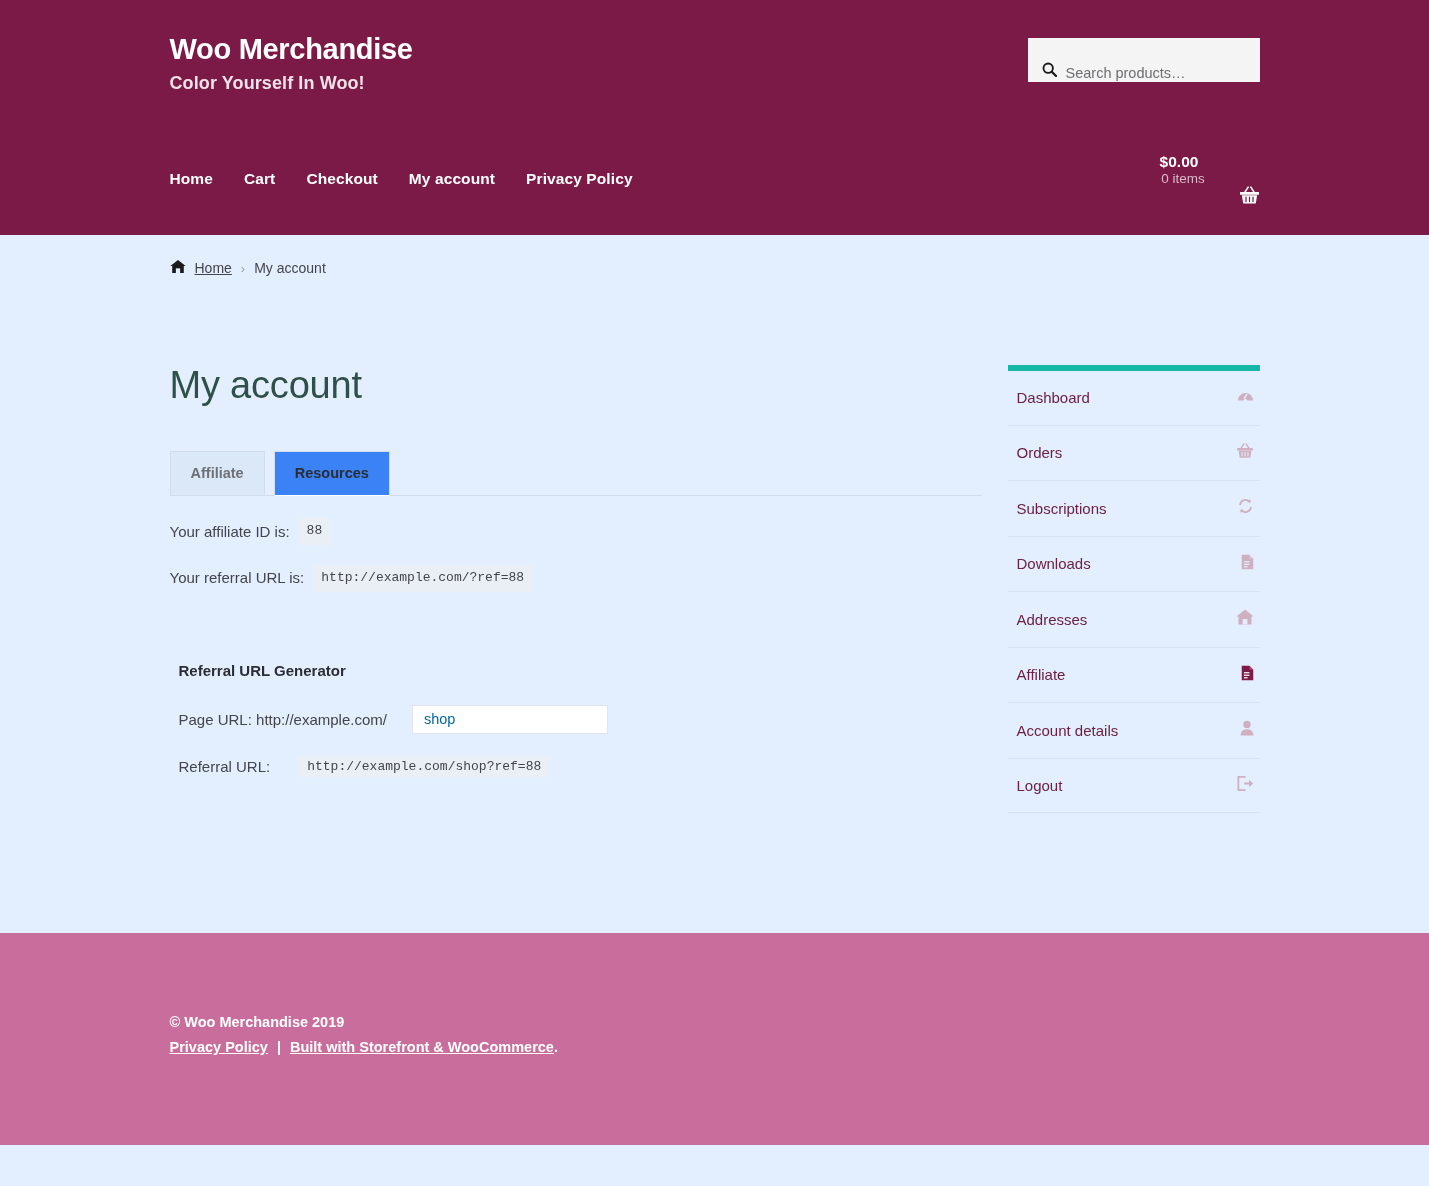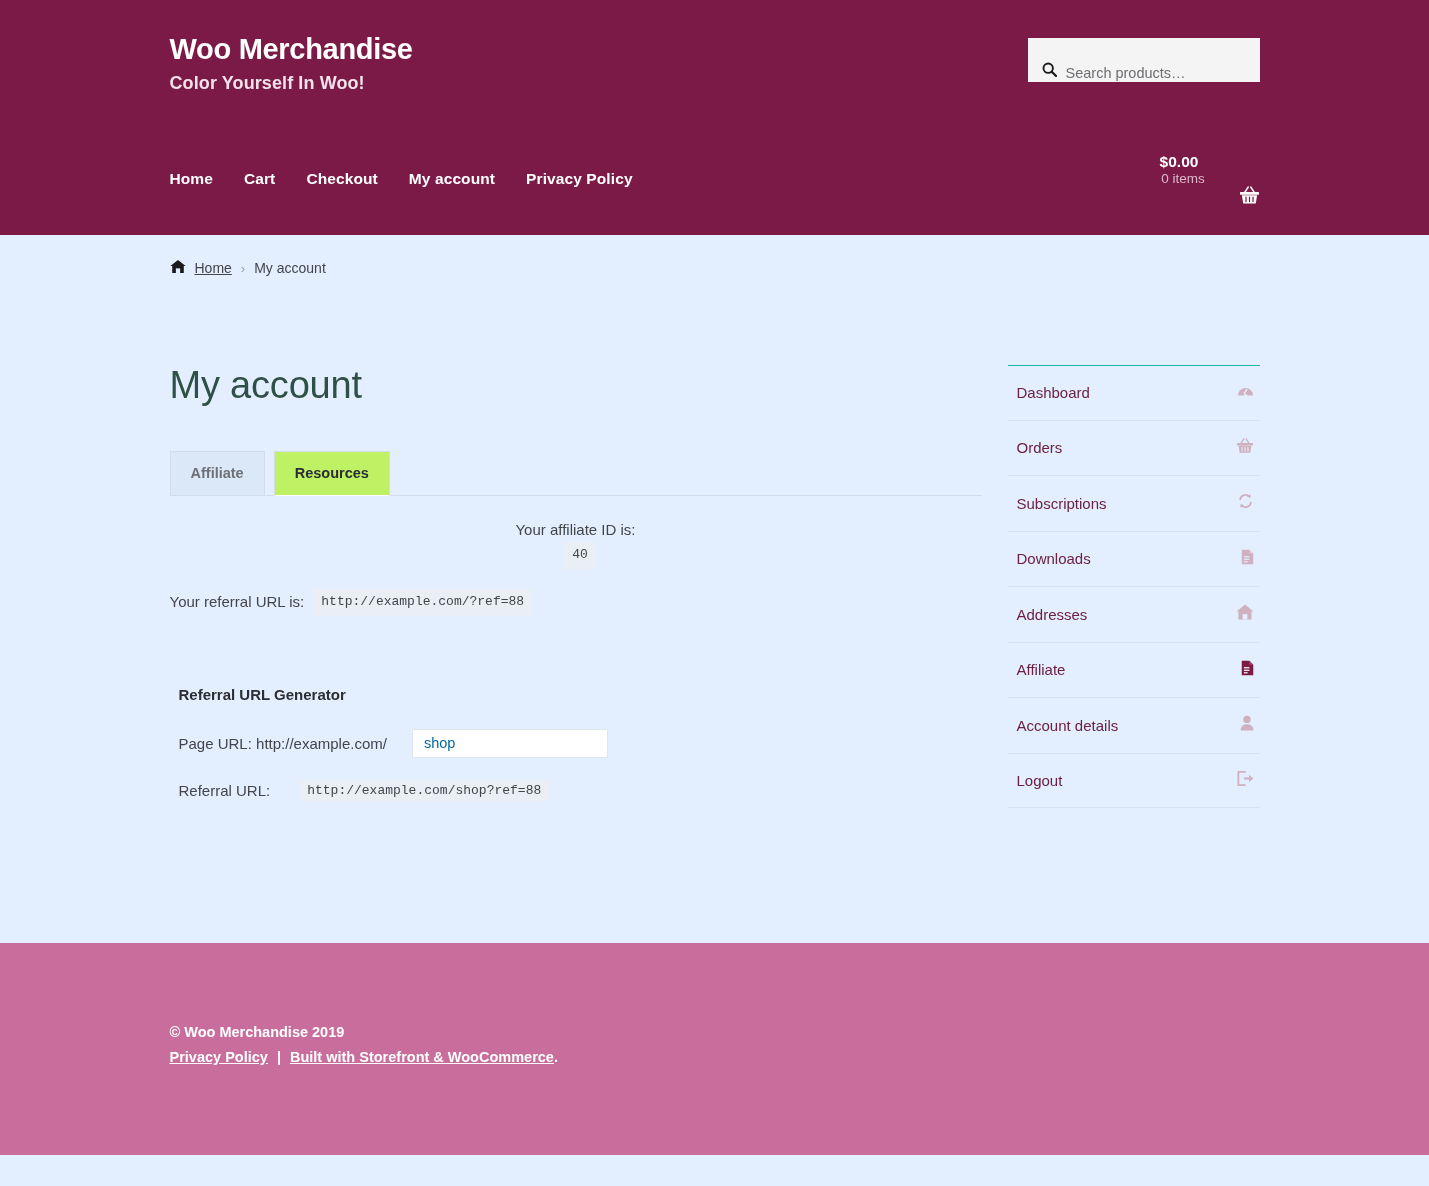--- a/index.html
+++ b/index.html
@@ -148,36 +148,36 @@
     border: 1px solid #d3dcea;
     border-bottom: 1px solid #d3dcea;
     background: #dbe8f8;
     color: #6d7177;
     margin-right: 9px;
     margin-bottom: -1px;
     cursor: pointer;
     line-height: 1.2;
   }
   .tab-item.active {
-    background: #bef264;
+    background: #3b82f6;
     color: #2b2d33;
     border-bottom-color: #ffffff;
   }
 
   .tab-panel { padding-top: 18px; }
 
   .aff-line {
     font-size: 15px;
     color: #43454b;
     margin: 0 0 20px 0;
     display: flex;
     align-items: center;
     line-height: 1.6;
   }
-  .aff-line.first { margin-top: 4px; flex-direction: column; }
+  .aff-line.first { margin-top: 4px; }
   code.chip {
     background: #eaeff6;
     font-family: "Liberation Mono", monospace;
     font-size: 13px;
     color: #43454b;
     padding: 3px 8px;
     margin-left: 9px;
     white-space: pre;
   }
 
@@ -206,21 +206,21 @@
     font-family: "Liberation Sans", sans-serif;
     font-size: 14.5px;
     color: #0369a1;
     padding: 0 11px;
     margin-left: 5px;
     outline: none;
   }
   .gen-row code.chip { margin-left: 9px; }
 
   
-  .account-nav { list-style: none; margin: 0; padding: 0; border-top: 1px solid #14b8a6; }
+  .account-nav { list-style: none; margin: 0; padding: 0; border-top: 6px solid #14b8a6; }
   .account-nav li { border-bottom: 1px solid #d7e2f2; }
   .account-nav a {
     display: flex;
     align-items: center;
     justify-content: space-between;
     text-decoration: none;
     color: #6c2142;
     font-size: 15px;
     padding: 17px 6px 17px 9px;
     line-height: 1.3;
@@ -306,21 +306,21 @@
 
         <ul class="tabs-nav">
           <li class="tab-item">Affiliate</li>
           <li class="tab-item active">Resources</li>
         </ul>
 
         <div class="tab-panel">
 
           <p class="aff-line first">
             <span>Your affiliate ID is:</span>
-            <code class="chip">40</code>
+            <code class="chip">88</code>
           </p>
 
           <p class="aff-line">
             <span>Your referral URL is:</span>
             <code class="chip">http://example.com/?ref=88</code>
           </p>
 
           <h3 class="gen-heading">Referral URL Generator</h3>
 
           <div class="gen-row">

